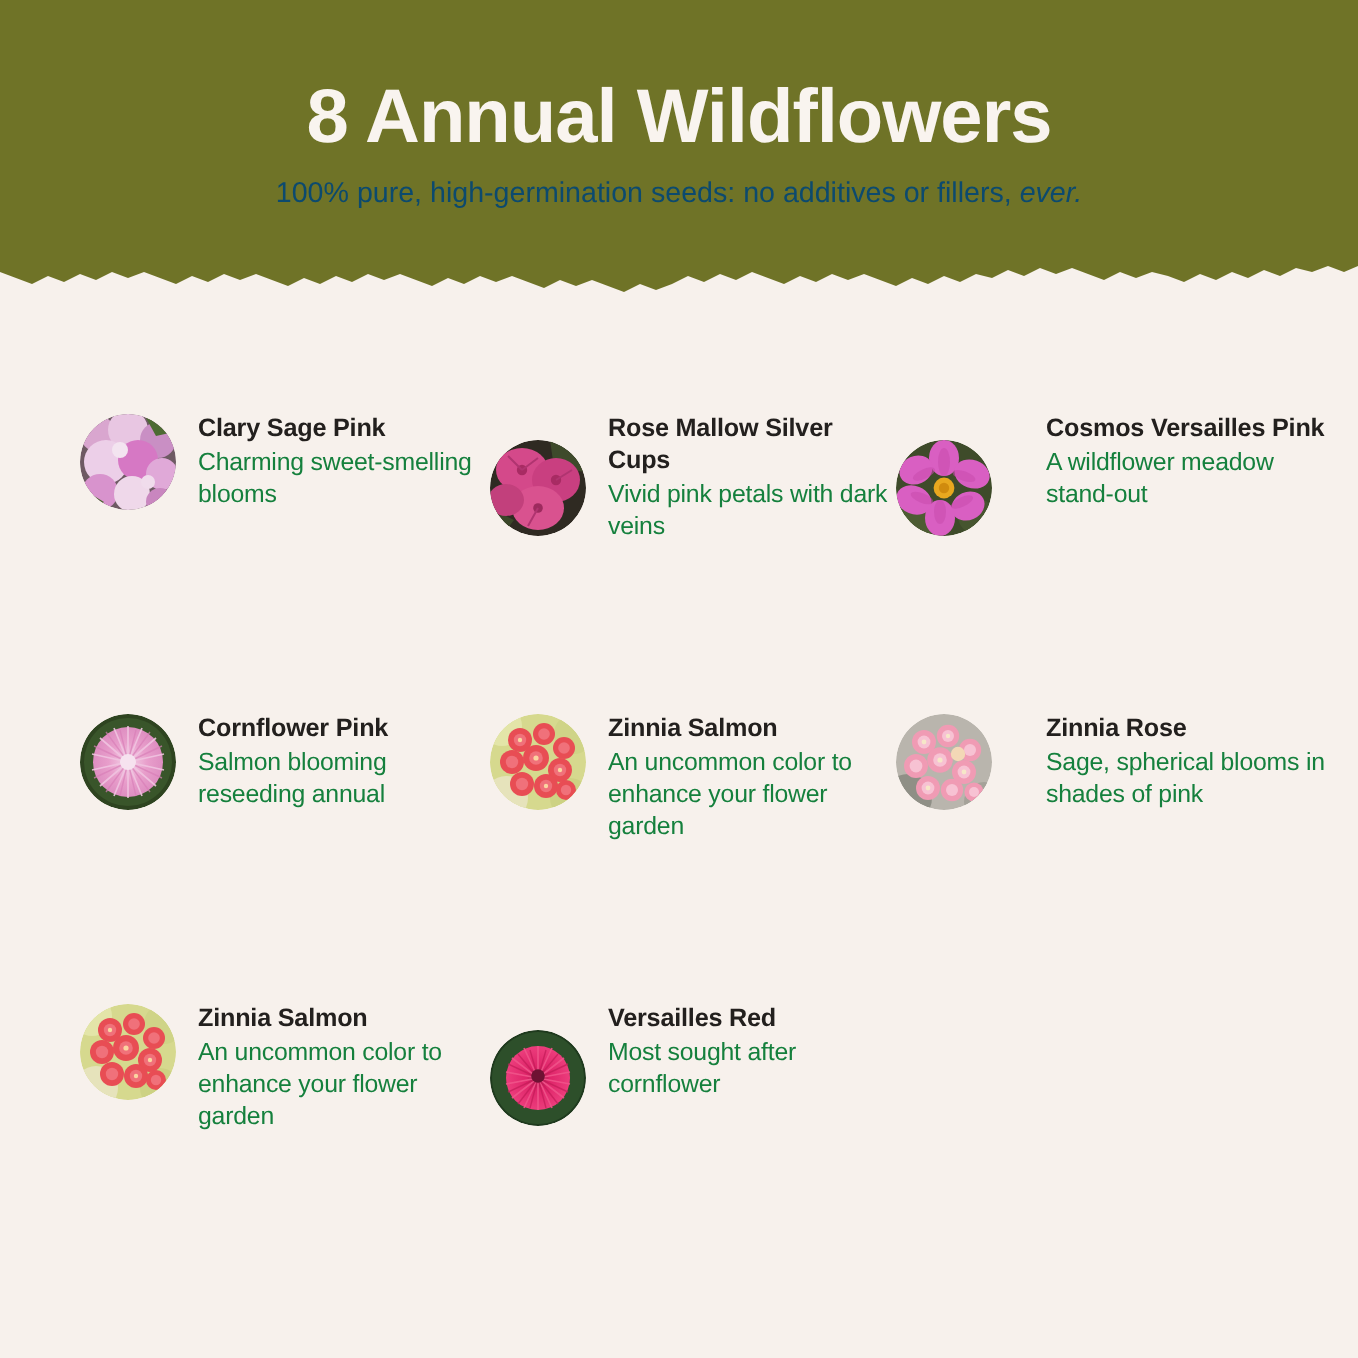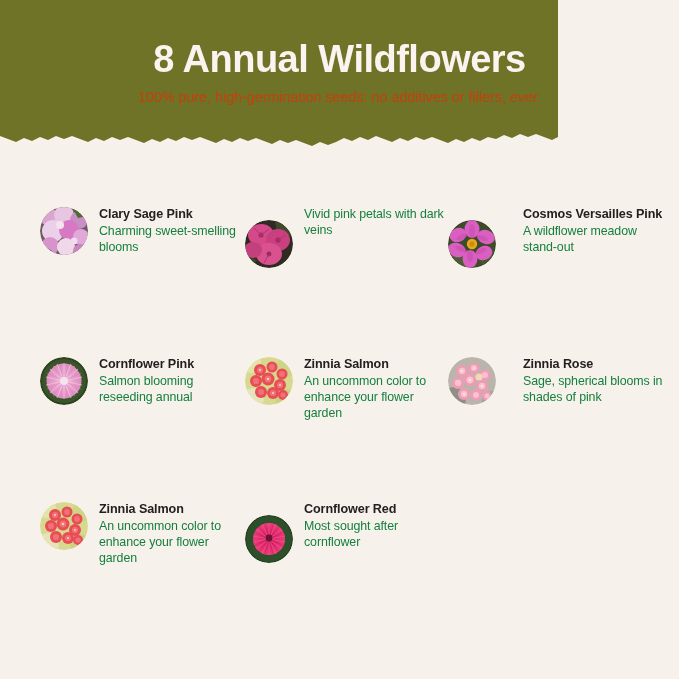--- a/index.html
+++ b/index.html
@@ -14,21 +14,21 @@
     font-family: "Liberation Sans", sans-serif;
     overflow: hidden;
     position: relative;
   }
 
   
   .header {
     position: absolute;
     top: 0;
     left: 0;
-    width: 558px;
+    width: 679px;
     height: 160px;
     overflow: hidden;
   }
   .header-bg {
     position: absolute;
     top: 0; left: 0;
     width: 679px;
     height: 160px;
   }
   .header-inner {
@@ -47,21 +47,21 @@
     color: #f9f4ef;
     font-size: 38px;
     font-weight: bold;
     letter-spacing: -0.5px;
     line-height: 1.05;
     margin: 0 0 9px 0;
     text-align: center;
     white-space: nowrap;
   }
   .subtitle {
-    color: #c2410c;
+    color: #0c4a6e;
     font-size: 14.3px;
     font-weight: normal;
     line-height: 1.2;
     margin: 0;
     text-align: left;
     white-space: nowrap;
   }
   .subtitle .em {
     font-style: italic;
   }
@@ -205,20 +205,21 @@
             <ellipse cx="24" cy="34" rx="13" ry="11" fill="#d9528f"></ellipse>
             <ellipse cx="8" cy="30" rx="9" ry="8" fill="#c2407c"></ellipse>
             <circle cx="16" cy="15" r="2.6" fill="#a82b63"></circle>
             <circle cx="33" cy="20" r="2.6" fill="#a82b63"></circle>
             <circle cx="24" cy="34" r="2.4" fill="#9d2a5e"></circle>
             <path d="M16,15 L9,8 M16,15 L24,9 M33,20 L41,15 M24,34 L19,43" stroke="#b03470" stroke-width="1" fill="none"></path>
           </g>
         </svg>
       </span>
       <span class="text">
+        <span class="name" style="display:block">Rose Mallow Silver Cups</span>
         <span class="desc" style="display:block">Vivid pink petals with dark veins</span>
       </span>
     </div>
 
     <div class="item col-3 offset-1">
       <span class="thumb">
         <svg viewBox="0 0 48 48">
           <defs>
               <clipPath id="c3">
                 <circle cx="24" cy="24" r="24"></circle>
@@ -476,18 +477,18 @@
             <g stroke="#c51d59" stroke-width="0.7" opacity="0.75">
               <path d="M24,24 L28,10 M24,24 L34,12 M24,24 L39,17 M24,24 L39,31
                        M24,24 L34,37 M24,24 L28,39 M24,24 L20,39 M24,24 L14,37
                        M24,24 L9,31 M24,24 L9,17 M24,24 L14,12 M24,24 L20,10"></path>
             </g>
             <circle cx="24" cy="23" r="3.4" fill="#6e1233"></circle>
           </g>
         </svg>
       </span>
       <span class="text">
-        <span class="name" style="display:block">Cornflower Red</span>
+        <span class="name" style="display:block">Versailles Red</span>
         <span class="desc" style="display:block">Most sought after cornflower</span>
       </span>
     </div>
   </div>
 </div>
 
 </body></html>

